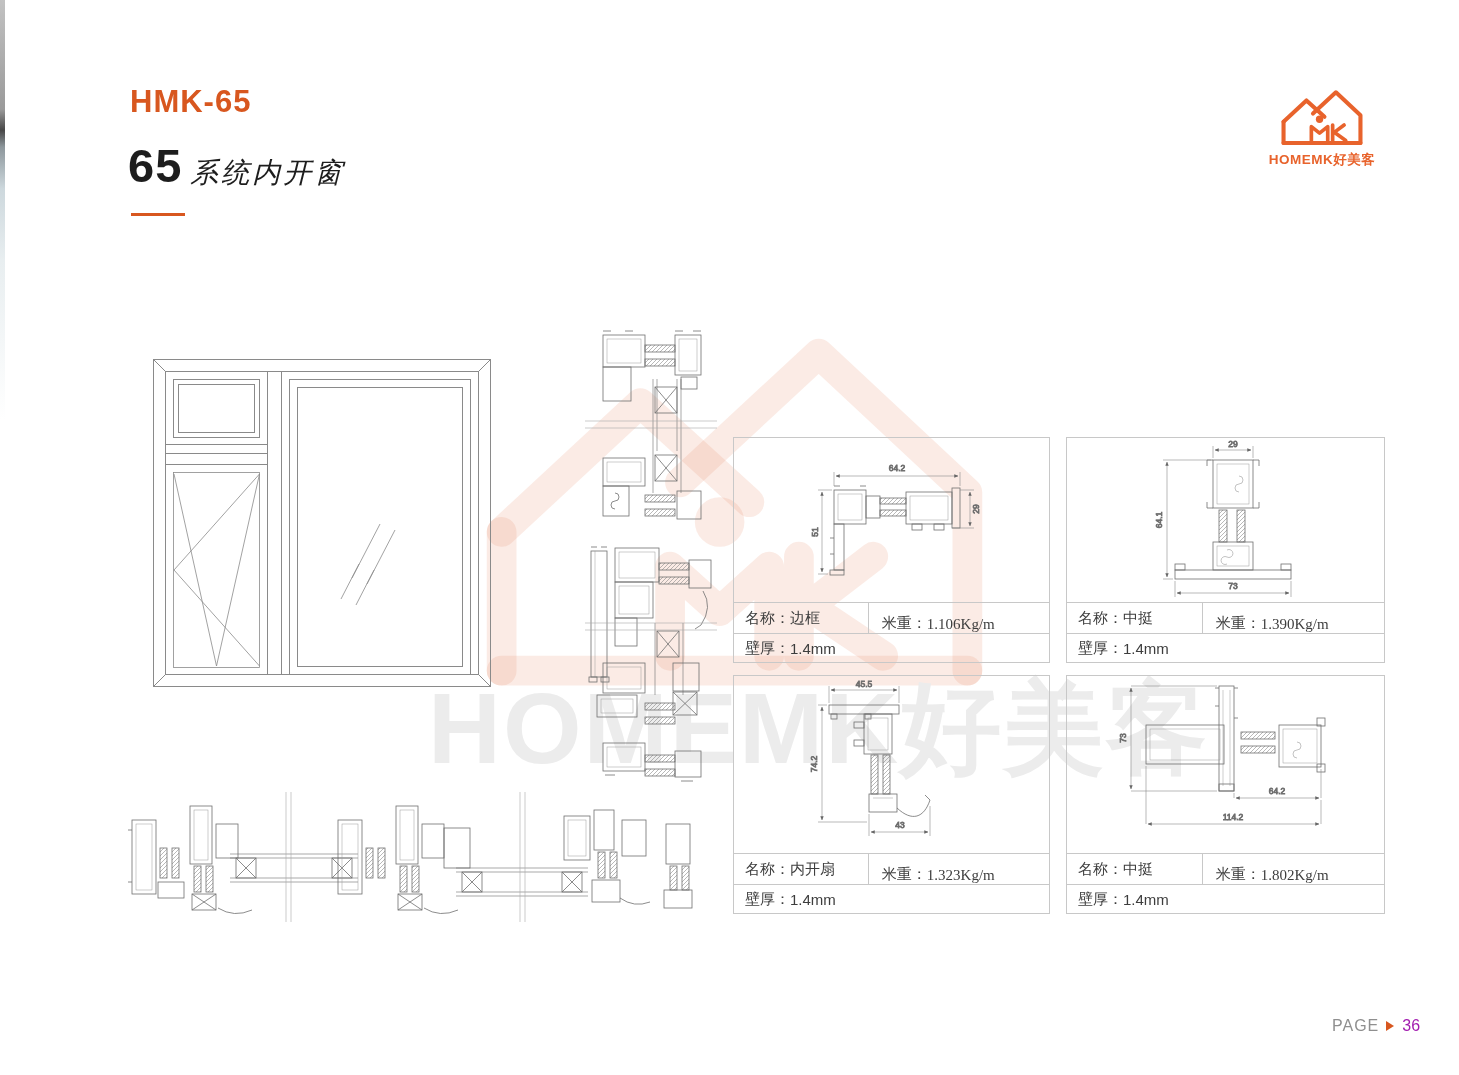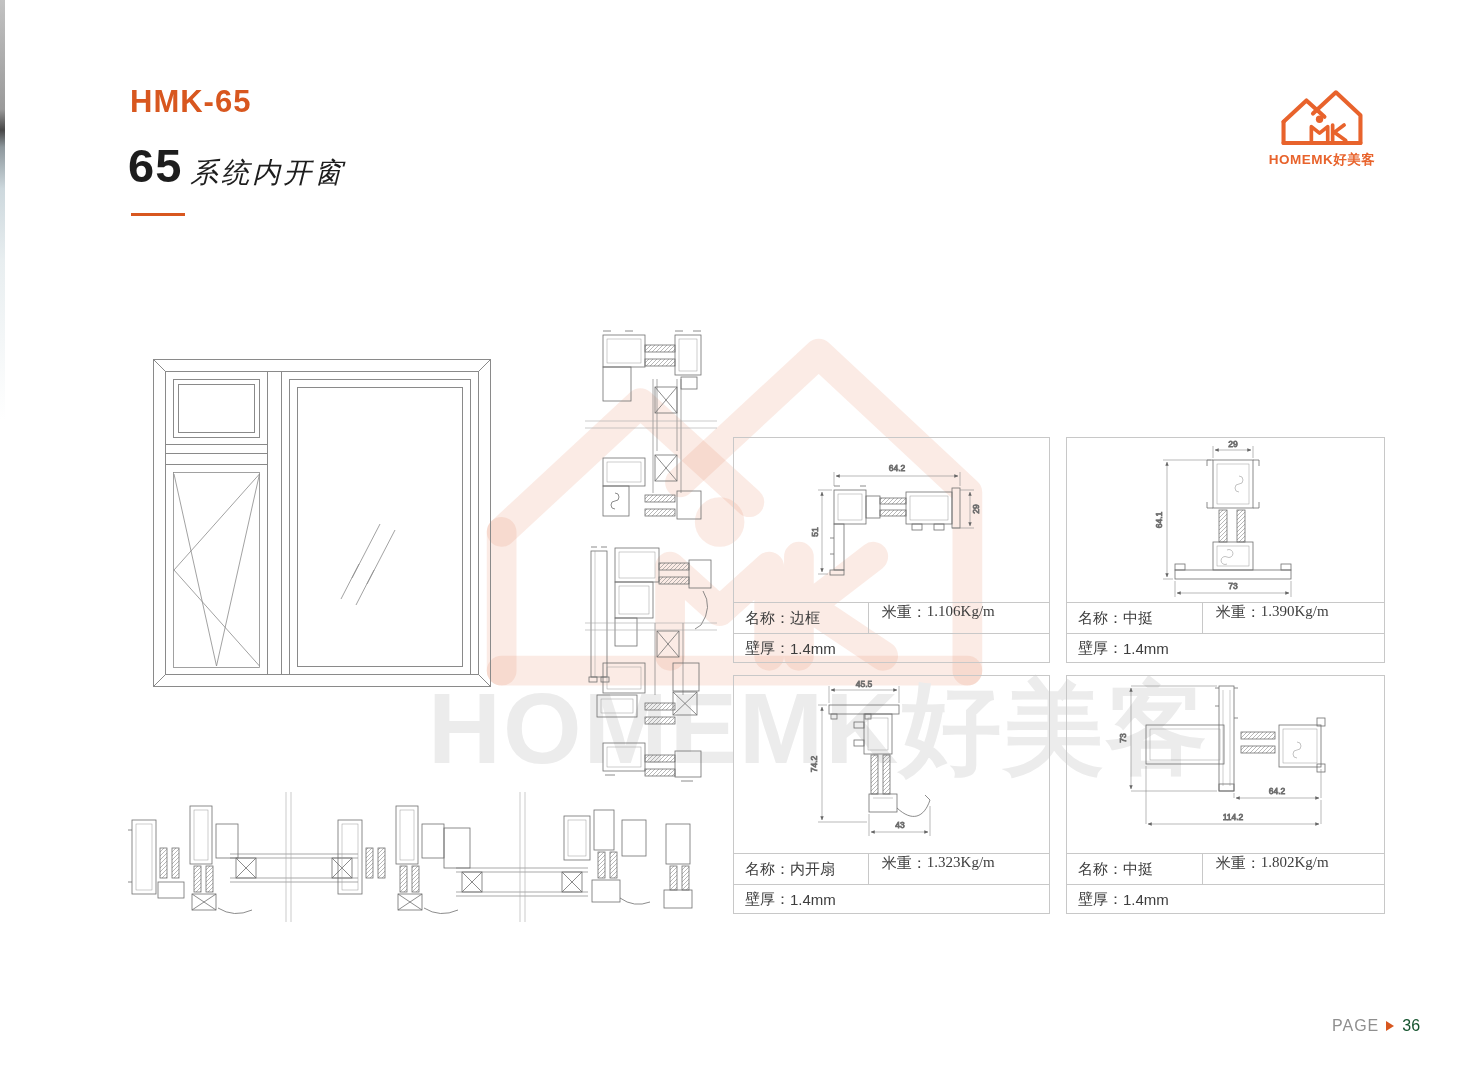--- a/index.html
+++ b/index.html
@@ -28,28 +28,28 @@
   
   .drawing{position:absolute;}
   svg text{font-family:"Liberation Sans","DejaVu Sans",sans-serif;}
   .dimtxt{font-size:8.5px;fill:#4e4e4e;}
   
   .spec-card{position:absolute;border:1px solid #c8c8c8;background:transparent;}
   .spec-draw{position:absolute;left:0;top:0;right:0;}
   .spec-table{position:absolute;left:0;right:0;bottom:0;color:#3d3d3d;font-size:15px;}
   .srow1{display:flex;border-top:1px solid #c8c8c8;height:30px;font-family:Liberation Serif, serif;}
   .scell-name{width:39%;border-right:1px solid #c8c8c8;display:flex;align-items:center;padding-left:11px;}
-  .scell-weight{flex:1;display:flex;align-items:flex-start;padding-left:13px;}
+  .scell-weight{flex:1;display:flex;align-items:flex-end;padding-left:13px;}
   .srow2{border-top:1px solid #c8c8c8;height:28px;display:flex;align-items:center;padding-left:11px;}
   
   .footer{position:absolute;left:1332px;top:1017px;display:flex;align-items:center;
     font-size:16px;color:#8f8f8f;letter-spacing:1px;}
   .footer .tri{width:0;height:0;border-left:8px solid #D8571F;border-top:5px solid transparent;
     border-bottom:5px solid transparent;margin:0 8px 0 7px;}
-  .footer .num{color:#14532d;letter-spacing:0;}
+  .footer .num{color:#a21caf;letter-spacing:0;}
 </style>
 </head>
 <body>
 
 <div class="page">
 
   <div class="left-edge"></div>
 
   <svg class="wm-house" width="545" height="460" viewBox="0 0 110 92" fill="none" stroke="rgba(233,133,94,0.16)" stroke-width="6" stroke-linecap="round" stroke-linejoin="round">
     <path d="M8,48 L36,22 L58,42"></path>

